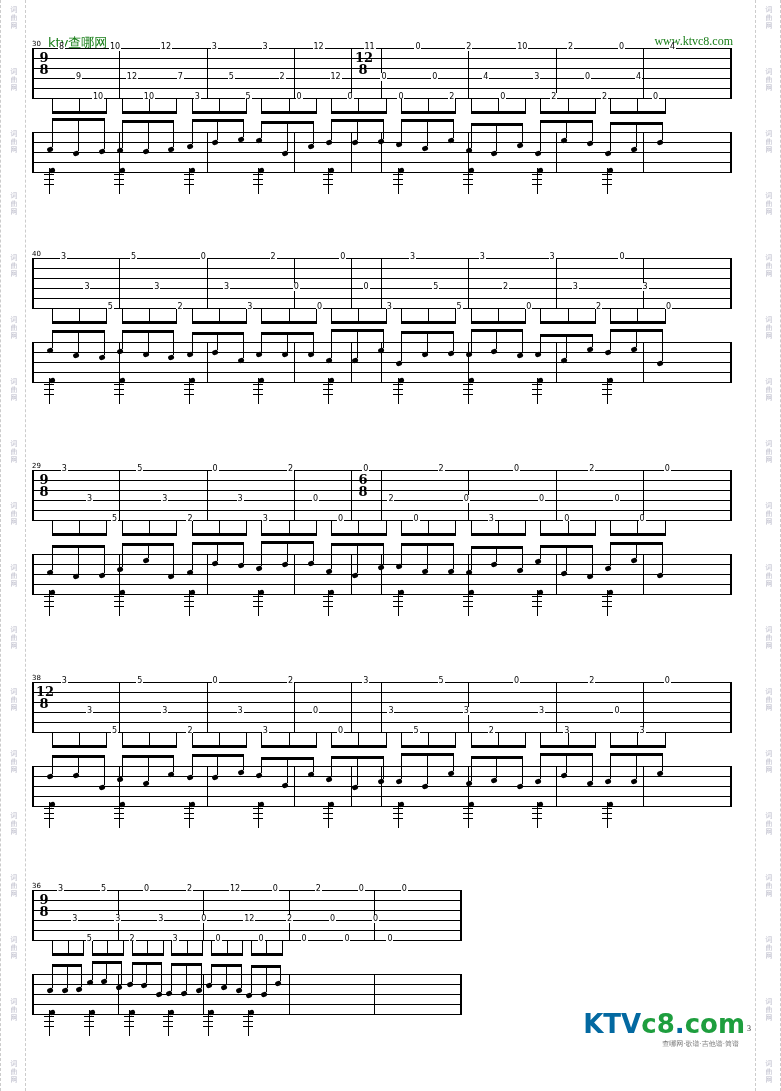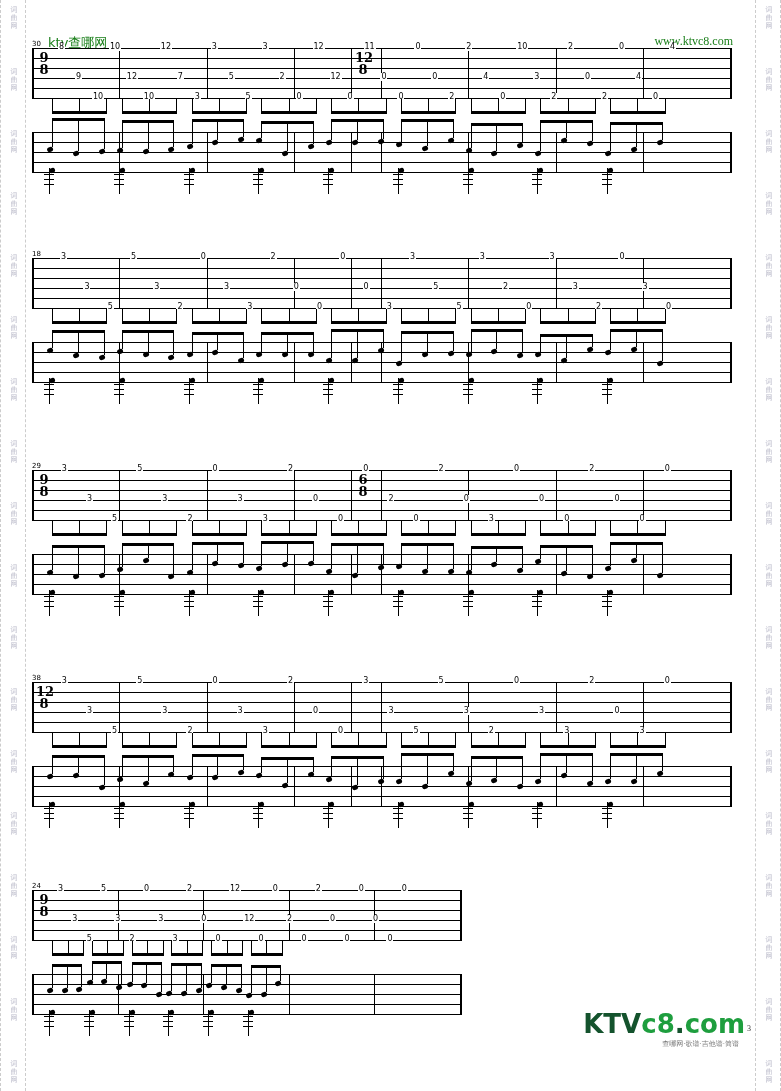--- a/index.html
+++ b/index.html
@@ -61,21 +61,21 @@
   .sbar.thick{width:2px;}
   .note{position:absolute;width:6px;height:4.5px;background:#000;border-radius:50%;
         transform:rotate(-20deg);}
   .nstem{position:absolute;width:1px;background:#000;}
   .nbeam{position:absolute;height:2.5px;background:#000;}
   .ledger{position:absolute;height:1px;width:10px;background:#000;}
 
   
   .botlogo{position:absolute;right:36px;bottom:52px;font-family:"DejaVu Sans",sans-serif;
            font-size:26px;font-weight:bold;letter-spacing:0px;}
-  .botlogo .red{color:#14532d;}
+  .botlogo .red{color:#0369a1;}
   .botlogo .grn{color:#1e9e3e;}
   .botcap{position:absolute;right:42px;bottom:42px;font-size:7px;color:#777;
           font-family:"DejaVu Sans",sans-serif;}
   .pageno{position:absolute;right:36px;bottom:40px;font-size:8px;color:#333;}
 </style>
 </head>
 <body>
 
 <div class="page">
 
@@ -486,21 +486,21 @@
       <div class="note" style="left: 605.222px; top: 151px;"></div>
       <div class="nstem" style="left: 636.04px; top: 122px; height: 25px;"></div>
       <div class="note" style="left: 631.04px; top: 147px;"></div>
       <div class="nstem" style="left: 661.858px; top: 122px; height: 18px;"></div>
       <div class="note" style="left: 656.858px; top: 140px;"></div>
       <div class="note" style="left: 607.222px; top: 168px;"></div>
       <div class="nstem" style="left: 607.222px; top: 168px; height: 26px;"></div>
       <div class="ledger" style="left: 602.222px; top: 174px;"></div>
       <div class="ledger" style="left: 602.222px; top: 179px;"></div>
       <div class="ledger" style="left: 602.222px; top: 184px;"></div>
-      <div class="measnum" style="left: 32px; top: 250px;">18</div>
+      <div class="measnum" style="left: 32px; top: 250px;">40</div>
       <div class="tab" style="top: 258px; width: 700px;">
         <div class="ln" style="top: 0px; width: 700px;"></div>
         <div class="ln" style="top: 10px; width: 700px;"></div>
         <div class="ln" style="top: 20px; width: 700px;"></div>
         <div class="ln" style="top: 30px; width: 700px;"></div>
         <div class="ln" style="top: 40px; width: 700px;"></div>
         <div class="ln" style="top: 50px; width: 700px;"></div>
         <div class="bar thick" style="left: 0px;"></div>
         <div class="bar" style="left: 87px;"></div>
         <div class="bar" style="left: 175px;"></div>
@@ -1115,21 +1115,21 @@
       <div class="note" style="left: 605.222px; top: 779px;"></div>
       <div class="nstem" style="left: 636.04px; top: 753px; height: 26px;"></div>
       <div class="note" style="left: 631.04px; top: 779px;"></div>
       <div class="nstem" style="left: 661.858px; top: 753px; height: 18px;"></div>
       <div class="note" style="left: 656.858px; top: 771px;"></div>
       <div class="note" style="left: 607.222px; top: 802px;"></div>
       <div class="nstem" style="left: 607.222px; top: 802px; height: 26px;"></div>
       <div class="ledger" style="left: 602.222px; top: 808px;"></div>
       <div class="ledger" style="left: 602.222px; top: 813px;"></div>
       <div class="ledger" style="left: 602.222px; top: 818px;"></div>
-      <div class="measnum" style="left: 32px; top: 882px;">24</div>
+      <div class="measnum" style="left: 32px; top: 882px;">36</div>
       <div class="tab" style="top: 890px; width: 430px;">
         <div class="ln" style="top: 0px; width: 430px;"></div>
         <div class="ln" style="top: 10px; width: 430px;"></div>
         <div class="ln" style="top: 20px; width: 430px;"></div>
         <div class="ln" style="top: 30px; width: 430px;"></div>
         <div class="ln" style="top: 40px; width: 430px;"></div>
         <div class="ln" style="top: 50px; width: 430px;"></div>
         <div class="bar thick" style="left: 0px;"></div>
         <div class="bar" style="left: 86px;"></div>
         <div class="bar" style="left: 171px;"></div>

